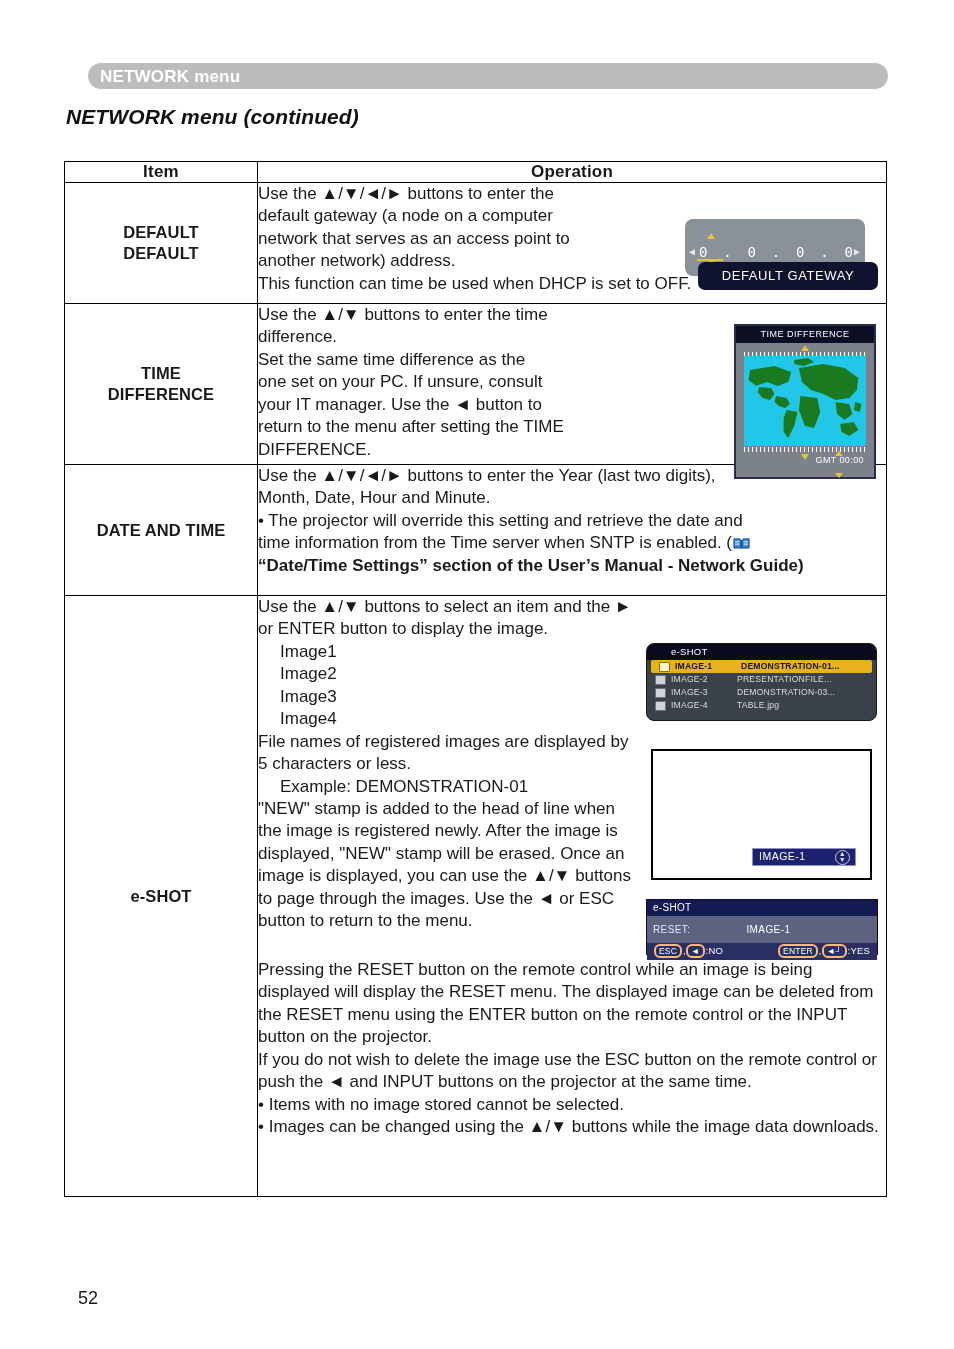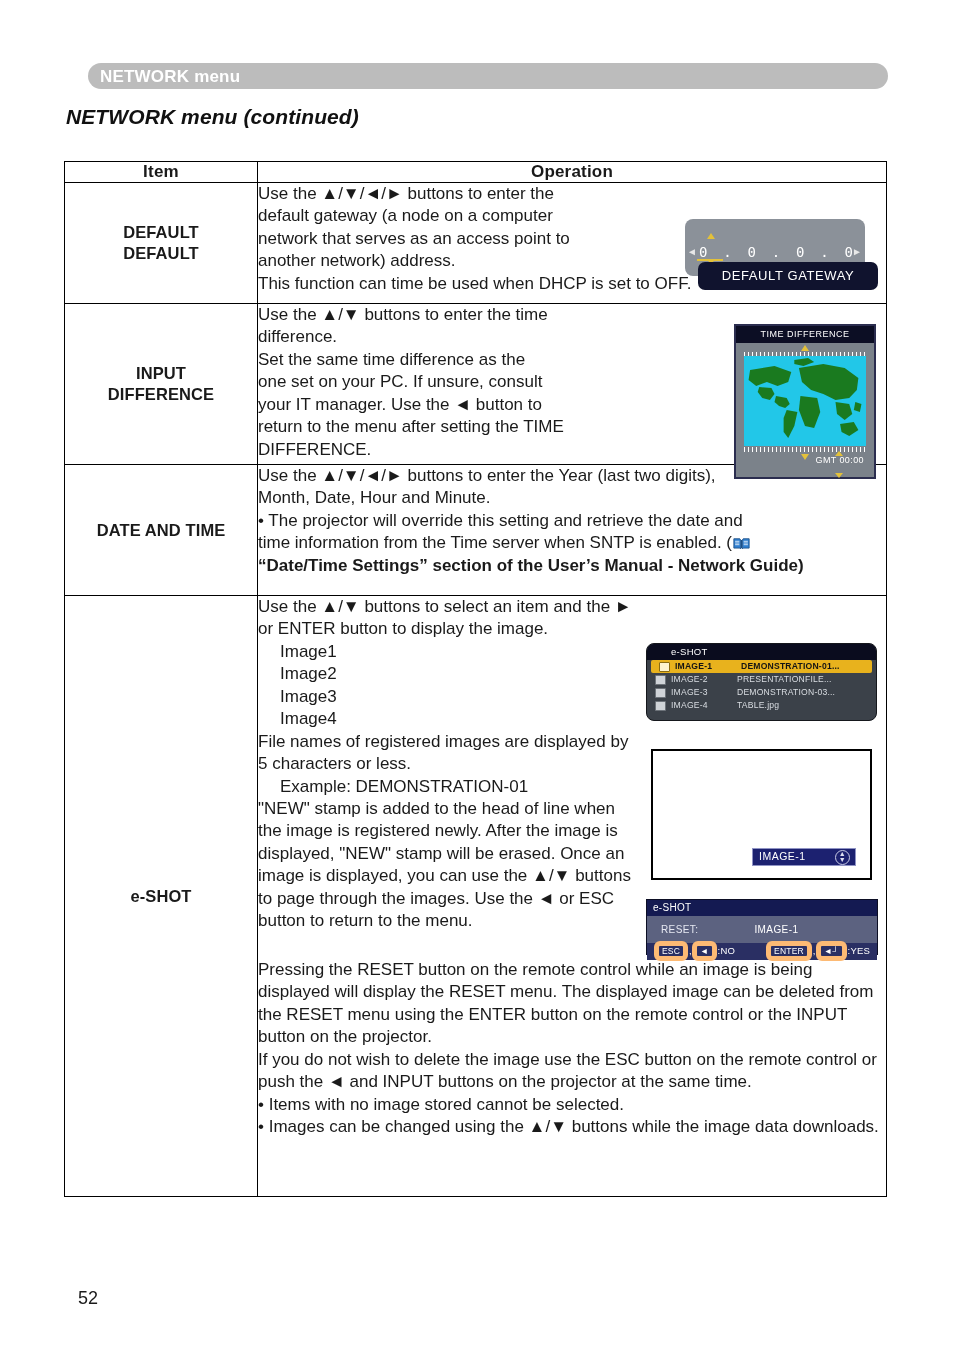--- a/index.html
+++ b/index.html
@@ -327,37 +327,37 @@
     padding-left: 6px;
     letter-spacing: 0.3px;
   }
   .rs-mid {
     height: 27px;
     display: flex;
     align-items: center;
     background: #5c6280;
     color: #e6e8f2;
     font-size: 10px;
-    padding-left: 14px;
+    padding-left: 6px;
     letter-spacing: 0.4px;
   }
   .rs-mid .rs-val { margin-left: 56px; color: #ffffff; }
   .rs-bot {
     height: 17px;
     display: flex;
     align-items: center;
     justify-content: space-between;
     background: #2a2f63;
     color: #ffffff;
     font-size: 9.5px;
     padding: 0 7px;
     letter-spacing: 0.2px;
   }
   .key {
-    border: 5px solid #fdba74;
+    border: 2px solid #fdba74;
     border-radius: 6px;
     padding: 0 3px;
     margin-right: 1px;
     font-size: 8.5px;
   }
 
   .book-icon {
     display: inline-block;
     width: 17px; height: 14px;
     vertical-align: -2px;
@@ -424,21 +424,21 @@
               </div>
             </div>
             <div class="gw-label">DEFAULT GATEWAY</div>
           </div>
         </div>
       </td>
     </tr>
 
     <tr>
       <td class="item-cell">
-        <span>INPUT</span><br>
+        <span>TIME</span><br>
         <span>DIFFERENCE</span>
       </td>
       <td class="op-cell">
         <div class="flow" style="min-height:160px;">
           <p>Use the ▲/▼ buttons to enter the time</p>
           <p>difference.</p>
           <p>Set the same time difference as the</p>
           <p>one set on your PC. If unsure, consult</p>
           <p>your IT manager. Use the ◄ button to</p>
           <p>return to the menu after setting the TIME</p>

